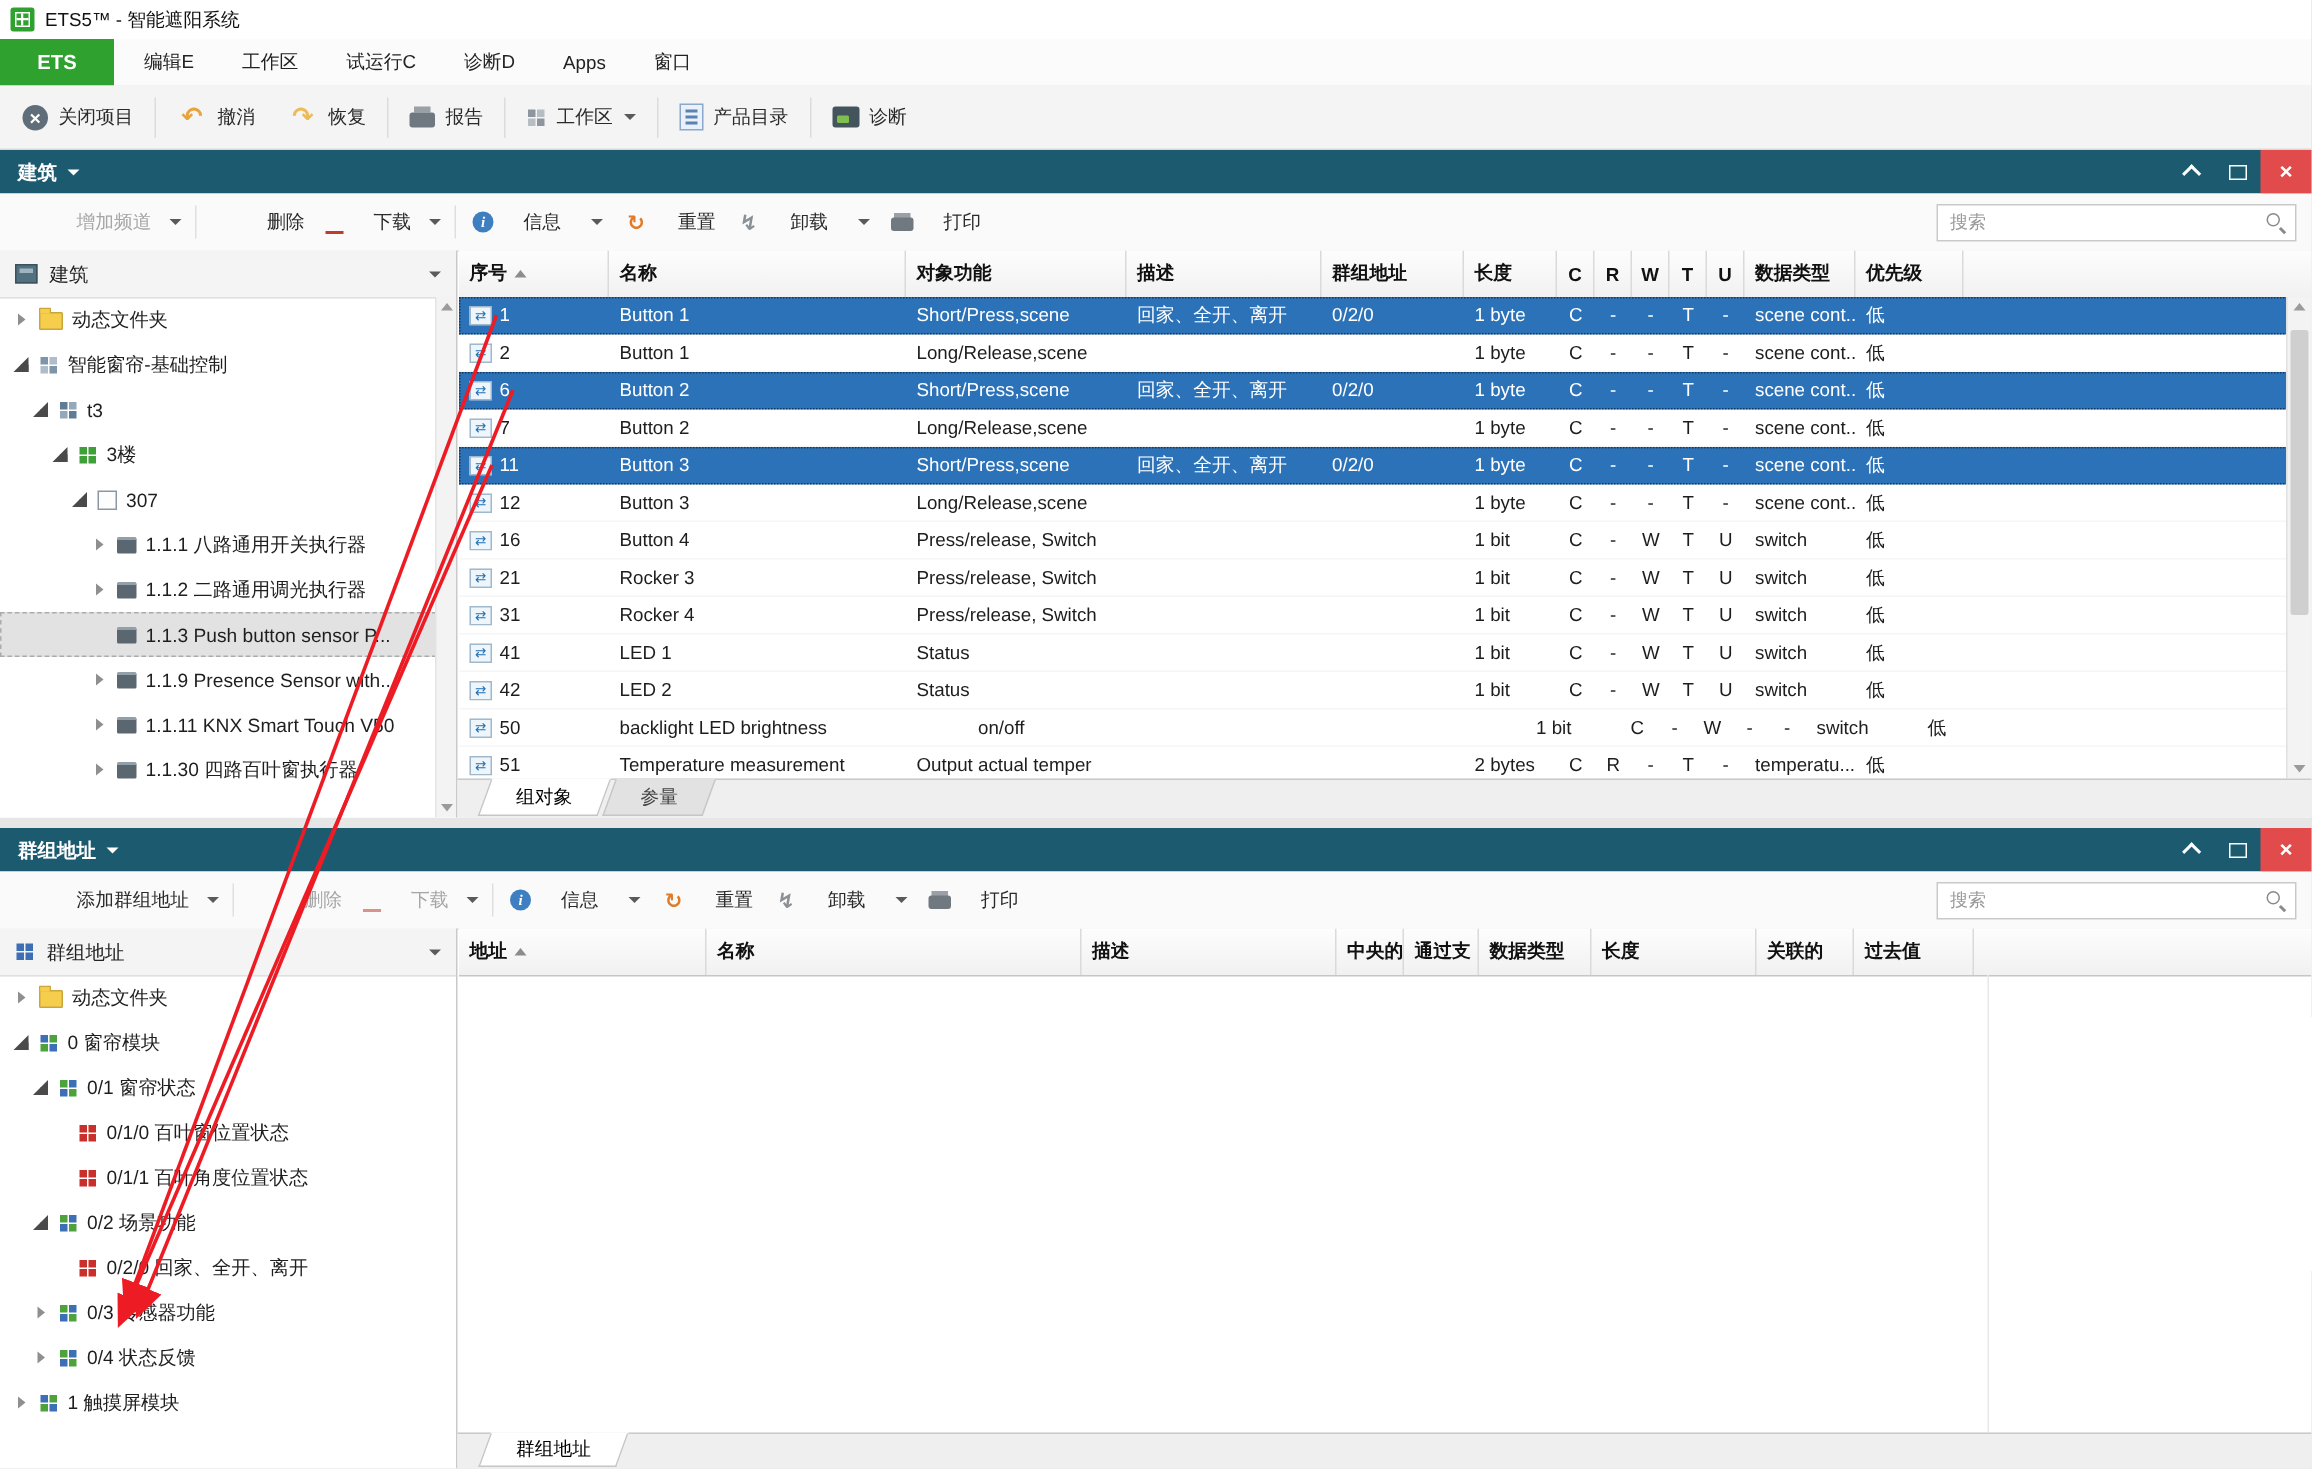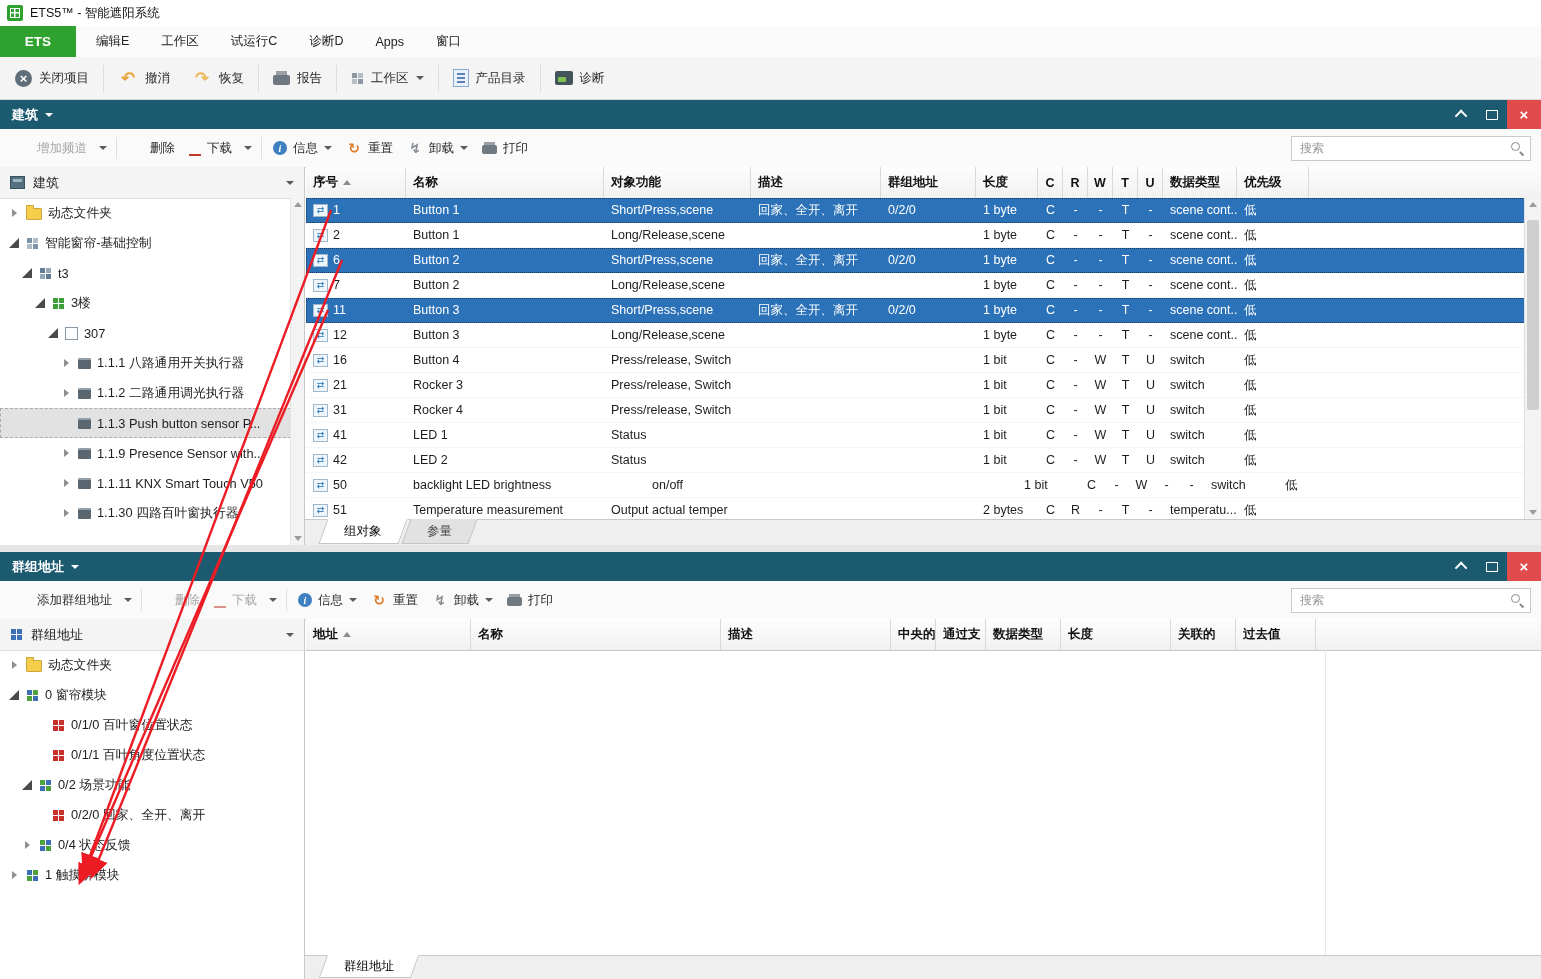--- a/index.html
+++ b/index.html
@@ -61,21 +61,21 @@
   .caret-white{border-top-color:#fff;}
   .ph-spacer{flex:1;}
   .ph-btn{width:30px;height:29px;display:flex;align-items:center;justify-content:center;cursor:default;}
   .chev-up{width:7px;height:7px;border-left:2px solid #fff;border-top:2px solid #fff;transform:rotate(45deg) translateY(2px);}
   .maxbox{width:10px;height:8px;border:1.5px solid #fff;}
   .ph-close{width:34px;background:#E14B4B;}
   .xmark{color:#fff;font-size:15px;font-weight:bold;line-height:1;}
 
   .panel-toolbar{position:absolute;left:0;right:0;top:29px;height:38px;background:#FAFAFA;border-bottom:1px solid #E3E3E3;display:flex;align-items:center;padding:0 10px 0 8px;}
   .pt-buttons{display:flex;align-items:center;}
-  .pt-btn{display:flex;align-items:center;gap:6px;height:28px;padding:0 7px;cursor:default;}
+  .pt-btn{display:flex;align-items:center;gap:20px;height:28px;padding:0 7px;cursor:default;}
   .pt-label{font-size:12.5px;color:#2A2A2A;white-space:nowrap;}
   .pt-btn.disabled .pt-label{color:#A6A6A6;}
   .pt-btn.disabled .pt-icon{opacity:.55;}
   .pt-icon{display:inline-flex;align-items:center;justify-content:center;width:16px;height:16px;font-weight:bold;flex:0 0 auto;}
   .plus-icon{color:#3BA23A;font-size:17px;}
   .delete-icon{color:#CC3333;font-size:14px;}
   .download-icon{color:#C03A2E;font-size:13px;border-bottom:2px solid #C03A2E;height:13px;width:12px;line-height:11px;}
   .info-icon{background:#3E7FC1;color:#fff;border-radius:50%;width:14px;height:14px;font-size:10px;font-style:italic;font-family:"Liberation Serif",serif;}
   .reset-icon{color:#E07B28;font-size:14px;}
   .unload-icon{color:#8A9096;font-size:14px;}
@@ -701,39 +701,49 @@
           <div class="tree-item" style="padding-left: 8px;">
             <span class="expander collapsed"></span>
             <span class="ticon folder-icon"></span>
             <span class="tlabel">动态文件夹</span>
           </div>
           <div class="tree-item" style="padding-left: 8px;">
             <span class="expander expanded"></span>
             <span class="ticon q4 ga-main-icon"></span>
             <span class="tlabel">0 窗帘模块</span>
           </div>
+          <div class="tree-item" style="padding-left: 21px;">
+            <span class="expander expanded"></span>
+            <span class="ticon q4 ga-mid-icon"></span>
+            <span class="tlabel">0/1 窗帘状态</span>
+          </div>
           <div class="tree-item" style="padding-left: 34px;">
             <span class="expander none"></span>
             <span class="ticon q4 ga-addr-icon"></span>
             <span class="tlabel">0/1/0 百叶窗位置状态</span>
           </div>
           <div class="tree-item" style="padding-left: 34px;">
             <span class="expander none"></span>
             <span class="ticon q4 ga-addr-icon"></span>
             <span class="tlabel">0/1/1 百叶角度位置状态</span>
           </div>
           <div class="tree-item" style="padding-left: 21px;">
             <span class="expander expanded"></span>
             <span class="ticon q4 ga-mid-icon"></span>
             <span class="tlabel">0/2 场景功能</span>
           </div>
           <div class="tree-item" style="padding-left: 34px;">
             <span class="expander none"></span>
             <span class="ticon q4 ga-addr-icon"></span>
             <span class="tlabel">0/2/0 回家、全开、离开</span>
+          </div>
+          <div class="tree-item" style="padding-left: 21px;">
+            <span class="expander collapsed"></span>
+            <span class="ticon q4 ga-mid-icon"></span>
+            <span class="tlabel">0/3 传感器功能</span>
           </div>
           <div class="tree-item" style="padding-left: 21px;">
             <span class="expander collapsed"></span>
             <span class="ticon q4 ga-mid-icon"></span>
             <span class="tlabel">0/4 状态反馈</span>
           </div>
           <div class="tree-item" style="padding-left: 8px;">
             <span class="expander collapsed"></span>
             <span class="ticon q4 ga-main-icon"></span>
             <span class="tlabel">1 触摸屏模块</span>

